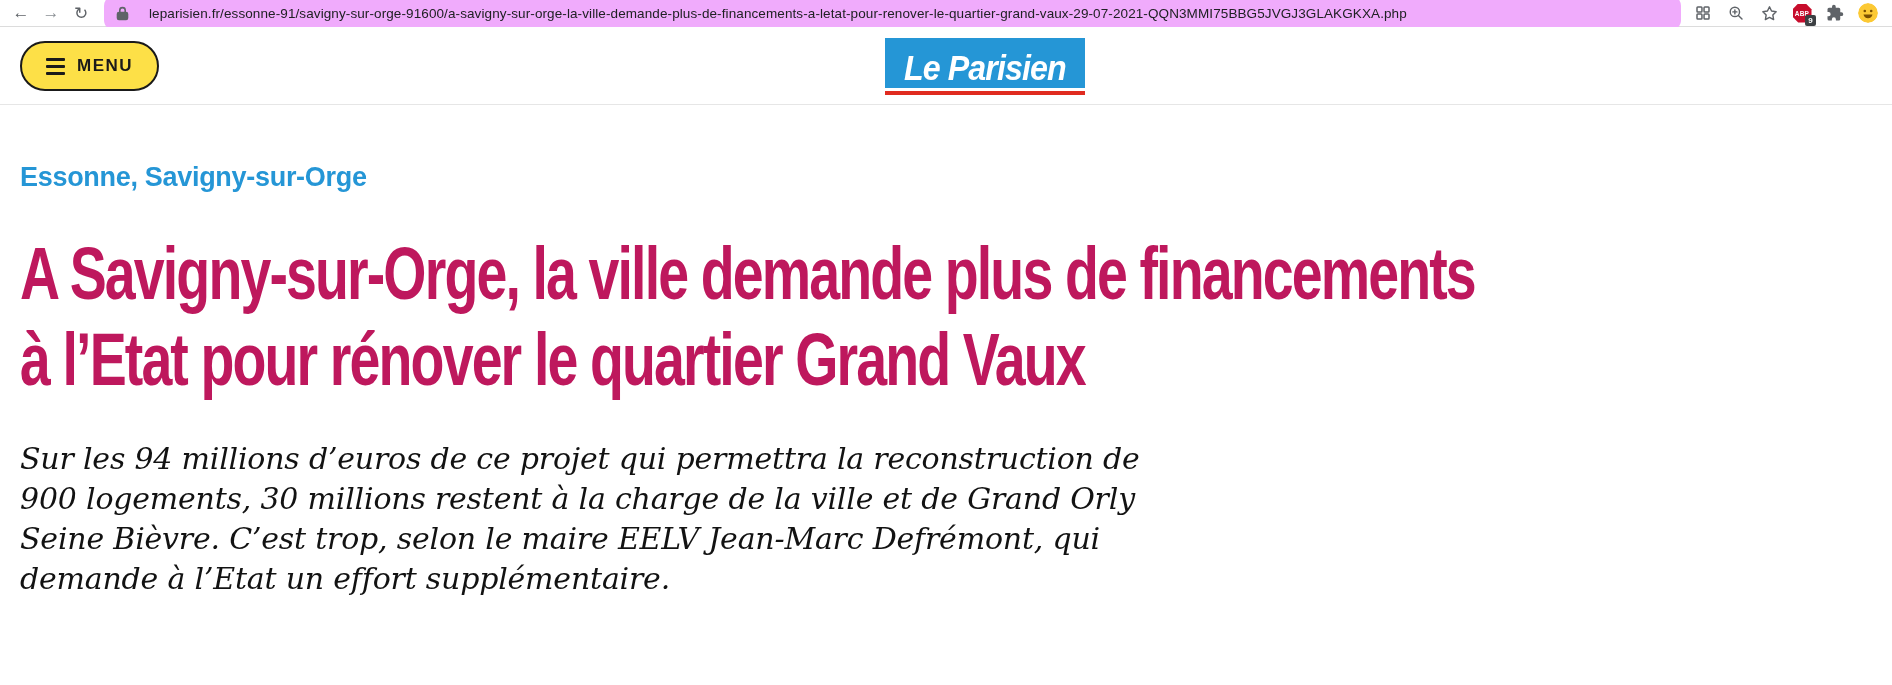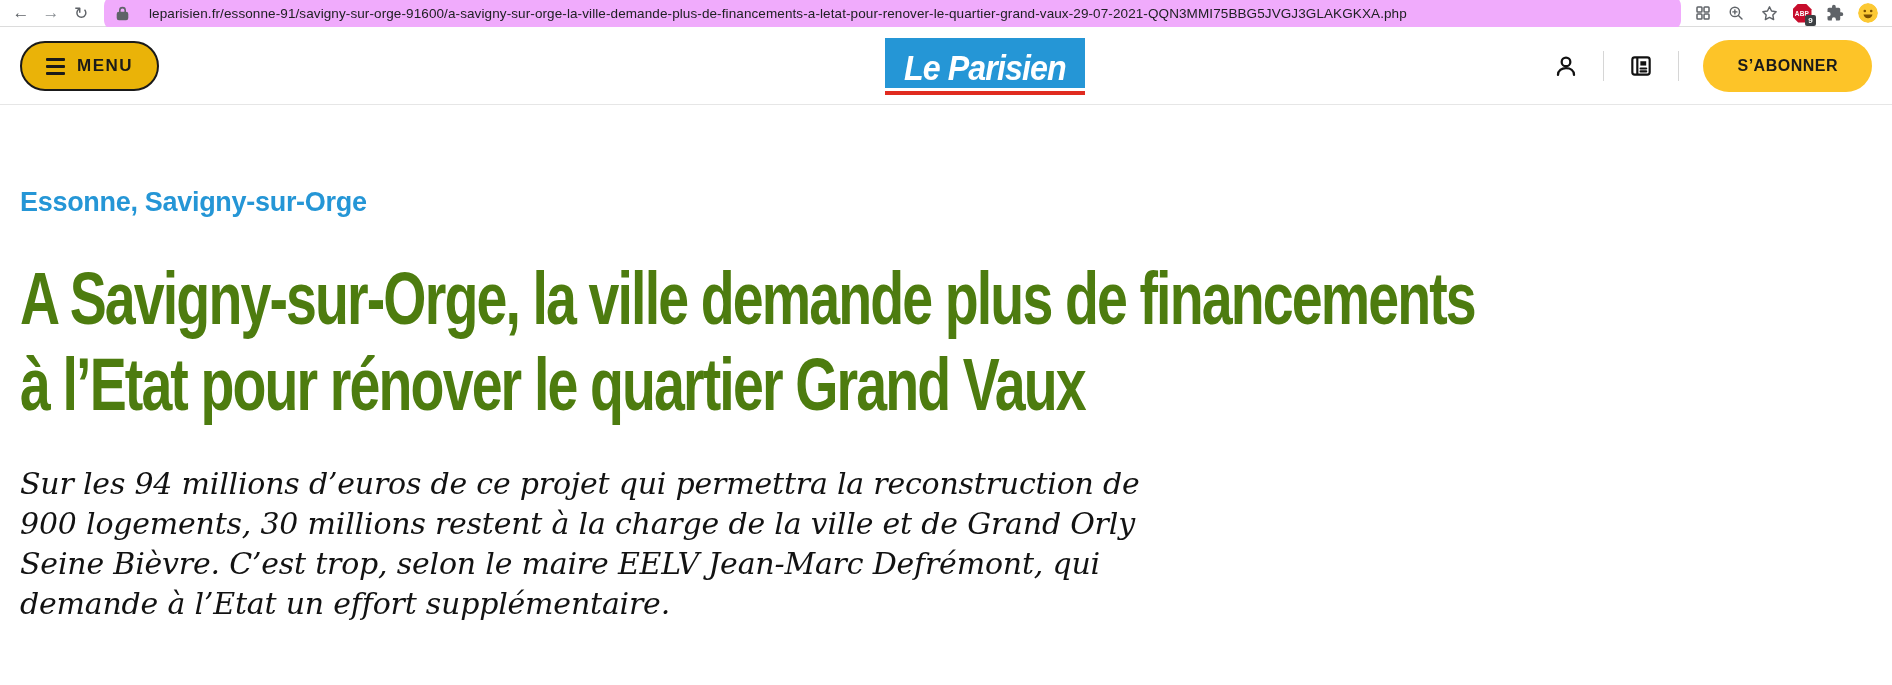--- a/index.html
+++ b/index.html
@@ -42,21 +42,21 @@
     display:flex; align-items:center; justify-content:center; border-radius:2px; padding:0 2px;
   }
   .avatar { width:20px; height:20px; border-radius:50%; overflow:hidden; }
 
   
   .site-header {
     height:78px; background:#fff; border-bottom:1px solid #e6e6e6; position:relative;
   }
   .menu-btn {
     position:absolute; left:20px; top:14px; height:50px; padding:0 24px;
-    border:2.5px solid #1a1a1a; border-radius:27px; background:#eab308;
+    border:2.5px solid #1a1a1a; border-radius:27px; background:#fde047;
     display:flex; align-items:center; gap:12px; cursor:pointer;
   }
   .burger { display:flex; flex-direction:column; gap:4px; }
   .burger span { width:19px; height:3px; background:#1a1a1a; border-radius:1px; }
   .menu-label { font-size:17px; font-weight:bold; letter-spacing:1.5px; color:#1a1a1a; }
 
   .logo { position:absolute; left:50%; top:11px; transform:translateX(-50%); text-align:center; cursor:pointer;margin-left:39px; }
   .logo-box {
     width:200px; height:50px; background:var(--brand-blue,#2596d6);
     display:flex; align-items:flex-end; justify-content:center; padding-bottom:3px;
@@ -76,25 +76,25 @@
   .subscribe-btn {
     height:52px; padding:0 34px; border:none; border-radius:27px;
     background:var(--subscribe-yellow,#fdc428); color:#1a1a1a;
     font-size:16px; font-weight:bold; letter-spacing:0.5px; cursor:pointer;
     font-family:"Liberation Sans",sans-serif;
   }
 
   
   .article { padding:0 20px; }
   .category {
-    display:inline-block; margin-top:82px;
+    display:inline-block; margin-top:57px;
     color:var(--brand-blue,#2b96d8); font-size:27px; font-weight:bold; letter-spacing:-0.3px;
     text-decoration:none; cursor:pointer;
   }
-  .headline { margin-top:38px; color:#4d7c0f; }
+  .headline { margin-top:38px; color:#be185d; }
   .headline .hl-line {
     display:block; white-space:nowrap;
     font-size:74px; font-weight:800; letter-spacing:-2.5px; line-height:86px;
     transform:scaleX(0.75); transform-origin:0 50%;
     font-family:"Liberation Sans","DejaVu Sans",sans-serif;
   }
   .standfirst {
     margin-top:36px; max-width:1150px;
     font-family:"DejaVu Serif","Liberation Serif",serif;
     font-size:30px; line-height:40px; color:#121212; letter-spacing:-0.2px;font-style:italic;
@@ -170,39 +170,20 @@
     <span class="menu-label">MENU</span>
   </button>
 
   <div class="logo">
     <div class="logo-box">
       <span class="logo-text">Le Parisien</span>
     </div>
     <div class="logo-bar"></div>
   </div>
 
-  <div class="header-right">
-    <span class="hdr-icon">
-      <svg width="26" height="26" viewBox="0 0 24 24" fill="none" stroke="#111" stroke-width="2.1" stroke-linecap="round">
-        <circle cx="12" cy="8.2" r="4"></circle>
-        <path d="M4.6 20.2c0-4.1 3.3-6.3 7.4-6.3s7.4 2.2 7.4 6.3"></path>
-      </svg>
-    </span>
-    <span class="vdiv"></span>
-    <span class="hdr-icon">
-      <svg width="26" height="26" viewBox="0 0 24 24" fill="none" stroke="#111" stroke-width="2" stroke-linecap="round" stroke-linejoin="round">
-        <rect x="4" y="4" width="16" height="16" rx="2.2"></rect>
-        <path d="M8.6 4.6v14.8"></path>
-        <rect x="11.4" y="7.6" width="5.4" height="4" fill="#111" stroke="none"></rect>
-        <path d="M11.6 14.3h5.2 M11.6 17h5.2"></path>
-      </svg>
-    </span>
-    <span class="vdiv"></span>
-    <button class="subscribe-btn">S’ABONNER</button>
-  </div>
 </div>
 
 <div class="article">
   <a class="category">Essonne, Savigny-sur-Orge</a>
 
   <h1 class="headline">
     <span class="hl-line">A Savigny-sur-Orge, la ville demande plus de financements</span>
     <span class="hl-line">à l’Etat pour rénover le quartier Grand Vaux</span>
   </h1>
 

